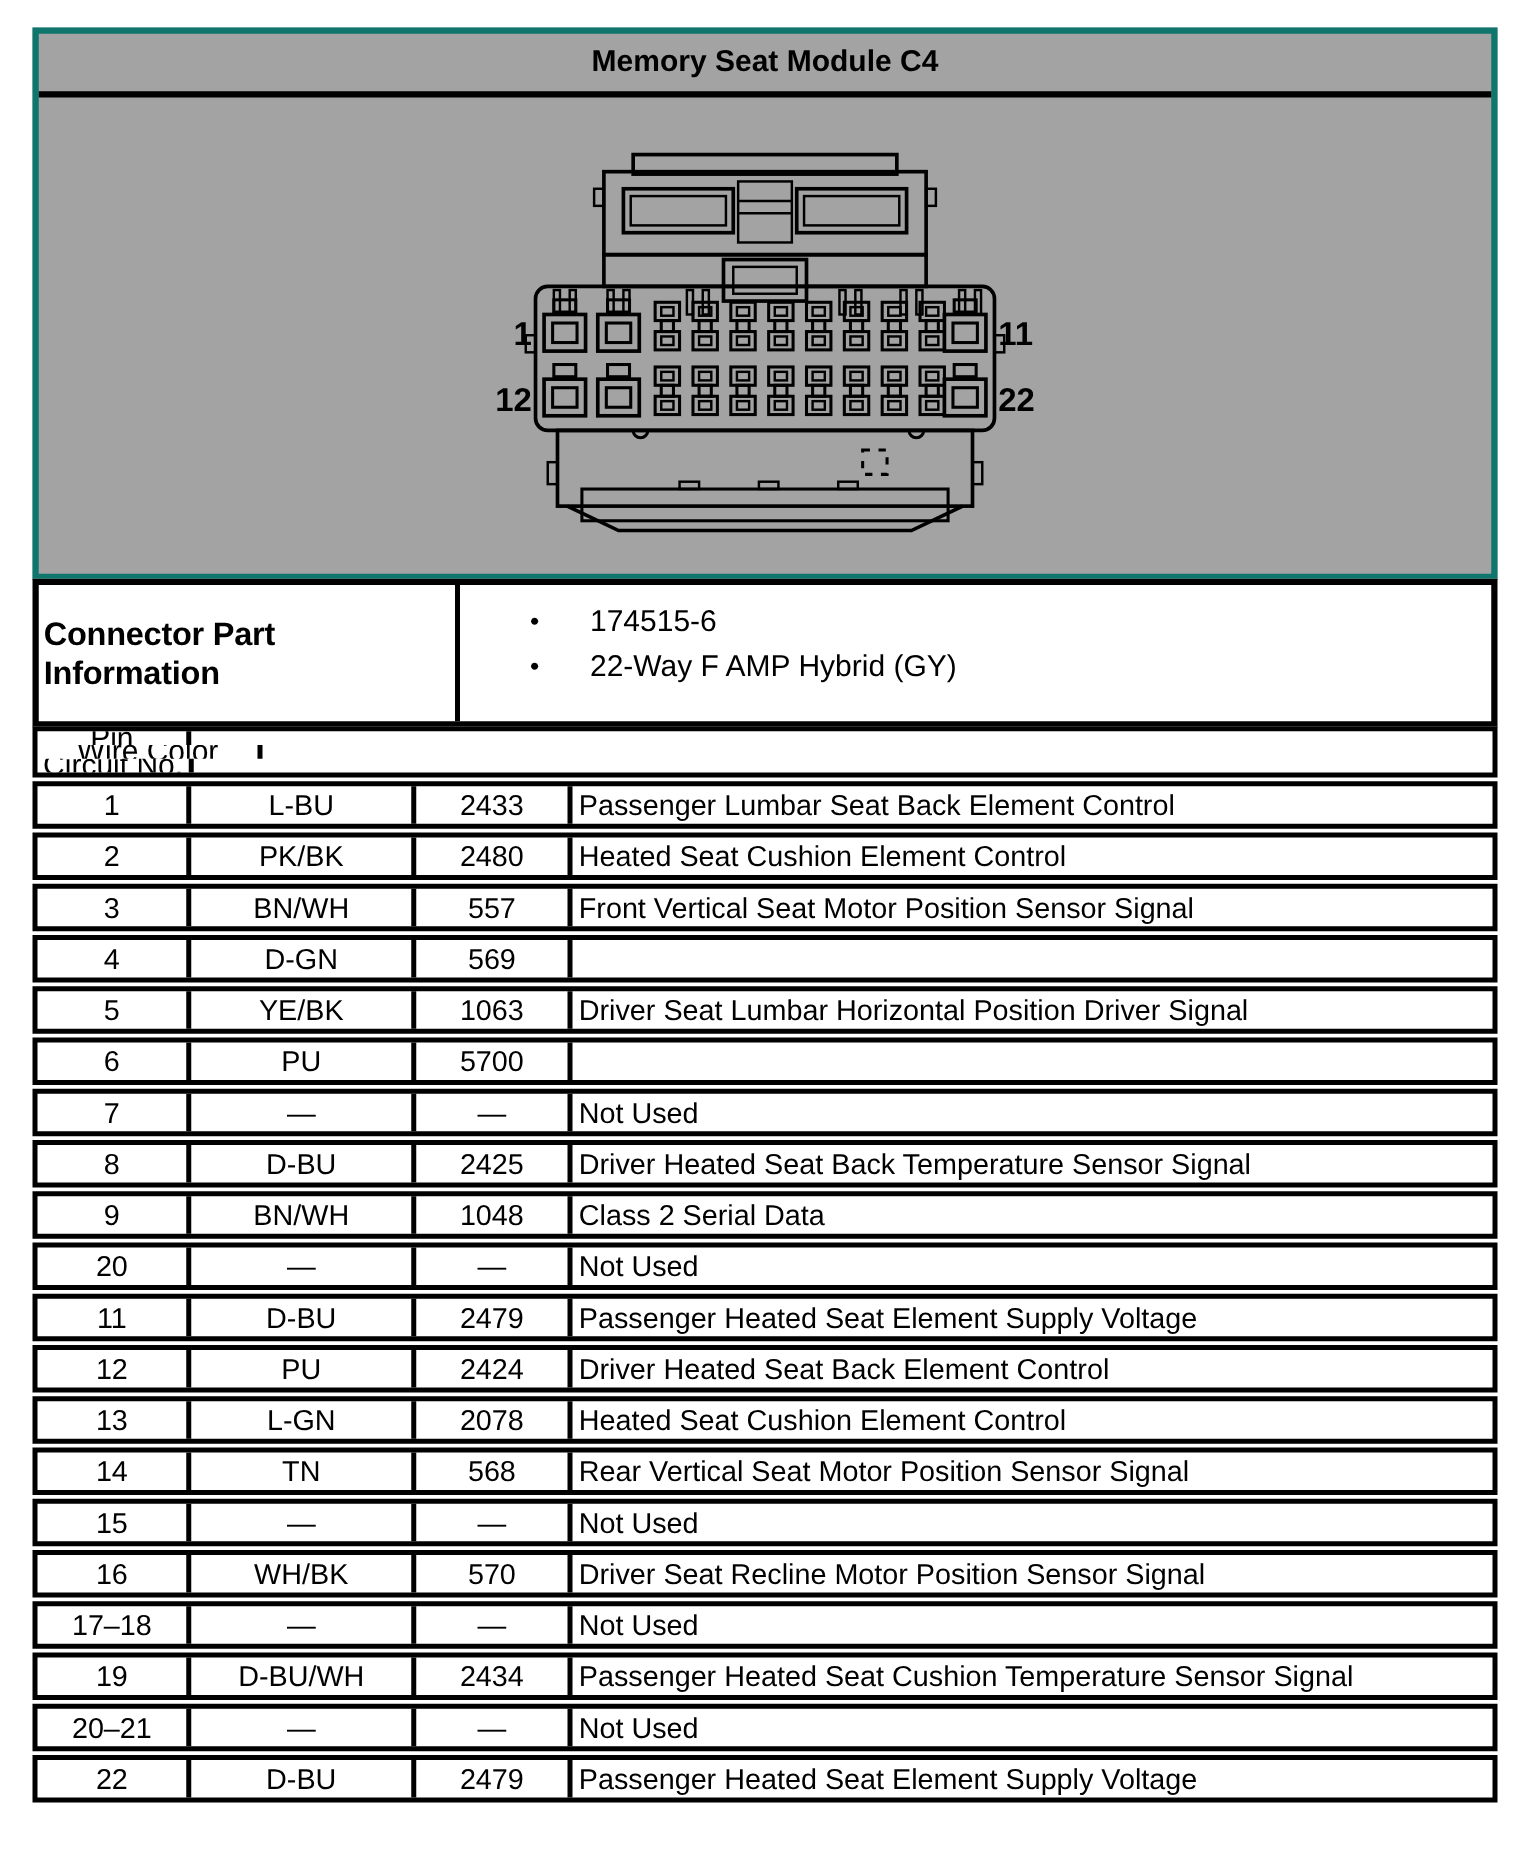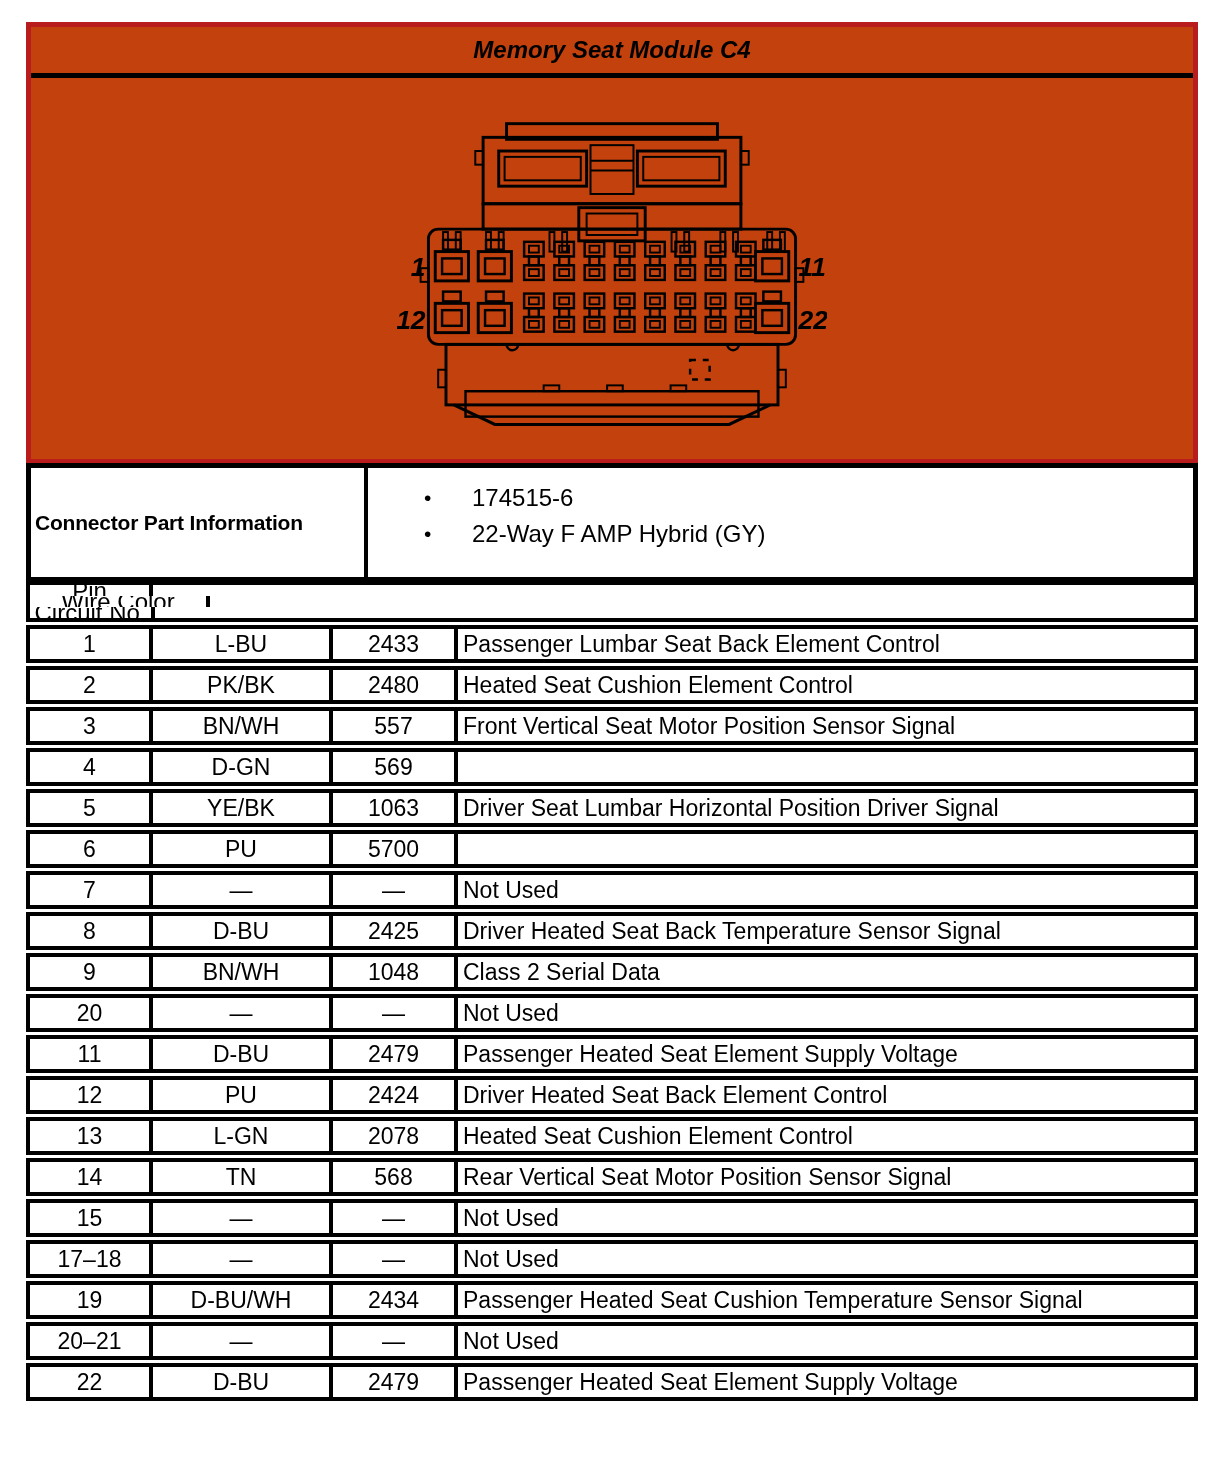--- a/index.html
+++ b/index.html
@@ -2,37 +2,37 @@
 <html><head>
 <meta charset="utf-8">
 <style>
   html,body{margin:0;padding:0;background:#fff;}
   body{
     width:1216px;height:1484px;position:relative;overflow:hidden;
     font-family:"Liberation Sans", sans-serif;color:#000;
     -webkit-font-smoothing:none;
   }
   .doc{position:absolute;left:26px;top:22px;width:1172px;}
-  .box{border:5px solid #b91c1c;box-sizing:border-box;background:#c2410c;font-style:italic;}
+  .box{border:5px solid #0f766e;box-sizing:border-box;background:#a3a3a3;}
 
   
   .title-row{
     height:46px;border-bottom:5px solid #000;
     display:flex;align-items:center;justify-content:center;
     font-size:24px;font-weight:bold;
   }
   .connector-area{height:381px;display:flex;justify-content:center;align-items:flex-start;}
   .connector-area svg{margin-top:32px;}
 
   
   .info-row{display:flex;margin-top:-1px;border:5px solid #000;box-sizing:border-box;height:119px;background:#fff;}
   .info-label{
     width:337px;border-right:4px solid #000;box-sizing:border-box;
     display:flex;align-items:center;padding-left:4px;
-    font-weight:bold;font-size:21px;letter-spacing:-0.2px;
+    font-weight:bold;font-size:26px;letter-spacing:-0.2px;
   }
   .info-values{flex:1;padding-top:12px;font-size:24px;}
   .bullet-line{display:flex;align-items:center;height:36px;padding-left:56px;}
   .bullet{width:48px;font-size:21px;}
 
   
   .trow{
     display:flex;border:4px solid #000;box-sizing:border-box;
     height:38px;margin-top:3px;background:#fff;align-items:stretch;
   }
@@ -321,20 +321,26 @@
         <div class="cell c2">568</div>
         <div class="cell c3">Rear Vertical Seat Motor Position Sensor Signal</div>
       </div>
       <div class="trow">
         <div class="cell c0">15</div>
         <div class="cell c1">—</div>
         <div class="cell c2">—</div>
         <div class="cell c3">Not Used</div>
       </div>
       <div class="trow">
+        <div class="cell c0">16</div>
+        <div class="cell c1">WH/BK</div>
+        <div class="cell c2">570</div>
+        <div class="cell c3">Driver Seat Recline Motor Position Sensor Signal</div>
+      </div>
+      <div class="trow">
         <div class="cell c0">17–18</div>
         <div class="cell c1">—</div>
         <div class="cell c2">—</div>
         <div class="cell c3">Not Used</div>
       </div>
       <div class="trow">
         <div class="cell c0">19</div>
         <div class="cell c1">D-BU/WH</div>
         <div class="cell c2">2434</div>
         <div class="cell c3">Passenger Heated Seat Cushion Temperature Sensor Signal</div>

